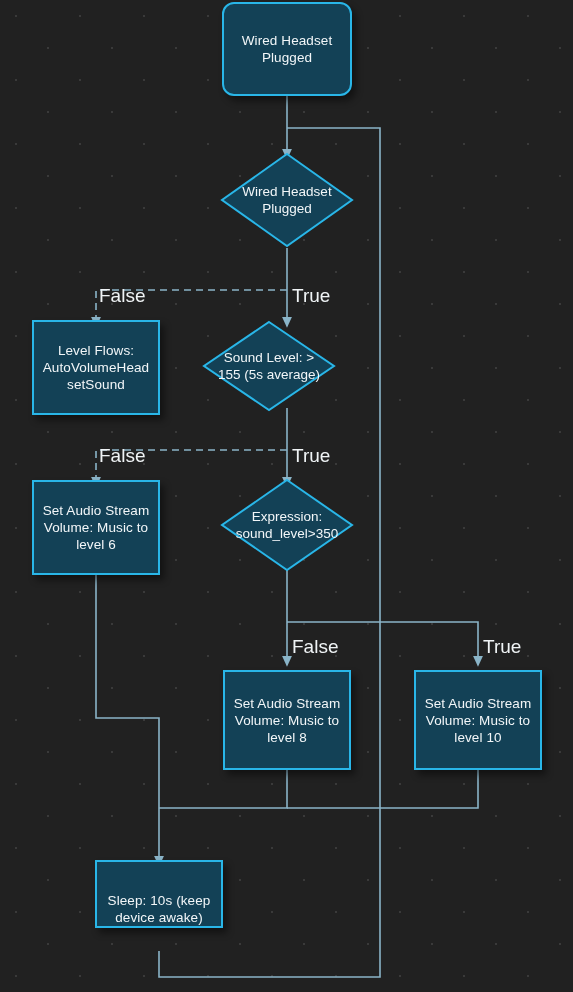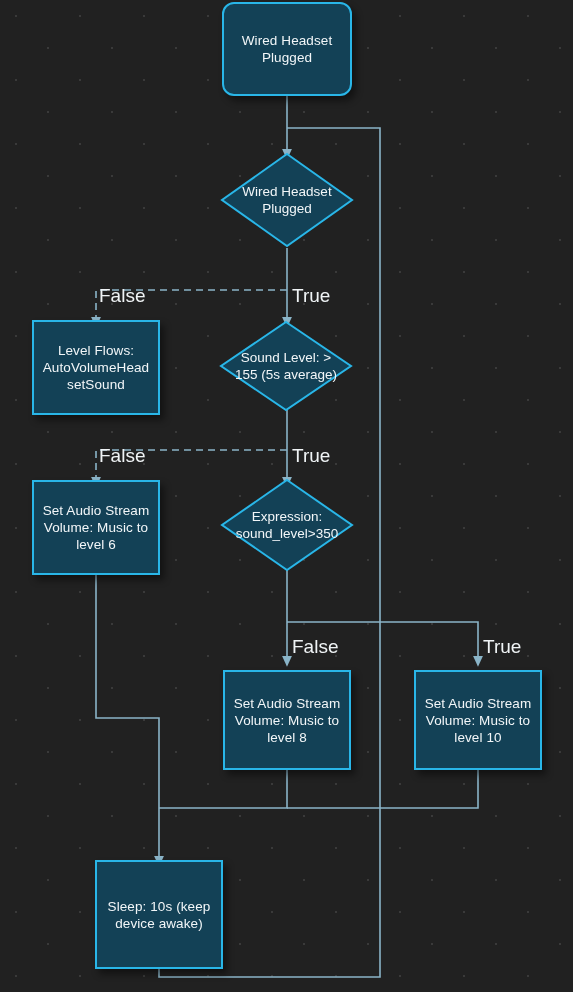--- a/index.html
+++ b/index.html
@@ -121,21 +121,21 @@
     <span class="label">Wired Headset
 Plugged</span>
   </div>
 
   <div class="node" style="left:32px; top:320px; width:128px; height:95px;">
     <span class="label">Level Flows:
 AutoVolumeHead
 setSound</span>
   </div>
 
-  <div class="diamond-wrap" style="left:219px; top:320px; width:134px; height:92px;">
+  <div class="diamond-wrap" style="left:202px; top:320px; width:134px; height:92px;">
     <svg width="134" height="92" viewBox="0 0 134 92">
       <polygon points="67,2 132,46 67,90 2,46" fill="#134156" stroke="#29b6e8" stroke-width="2"></polygon>
     </svg>
     <span class="label">Sound Level: &gt;
 155 (5s average)</span>
   </div>
 
   <div class="node" style="left:32px; top:480px; width:128px; height:95px;">
     <span class="label">Set Audio Stream
 Volume: Music to
@@ -155,21 +155,21 @@
 Volume: Music to
 level 8</span>
   </div>
 
   <div class="node" style="left:414px; top:670px; width:128px; height:100px;">
     <span class="label">Set Audio Stream
 Volume: Music to
 level 10</span>
   </div>
 
-  <div class="node" style="left:95px; top:860px; width:128px; height:109px;">
+  <div class="node" style="left:95px; top:860px; width:128px; height:68px;align-items:flex-end;">
     <span class="label">Sleep: 10s (keep
 device awake)</span>
   </div>
 
   <span class="edge-label" style="left:99px; top:288px;">False</span>
   <span class="edge-label" style="left:292px; top:288px;">True</span>
 
   <span class="edge-label" style="left:99px; top:448px;">False</span>
   <span class="edge-label" style="left:292px; top:448px;">True</span>
 

